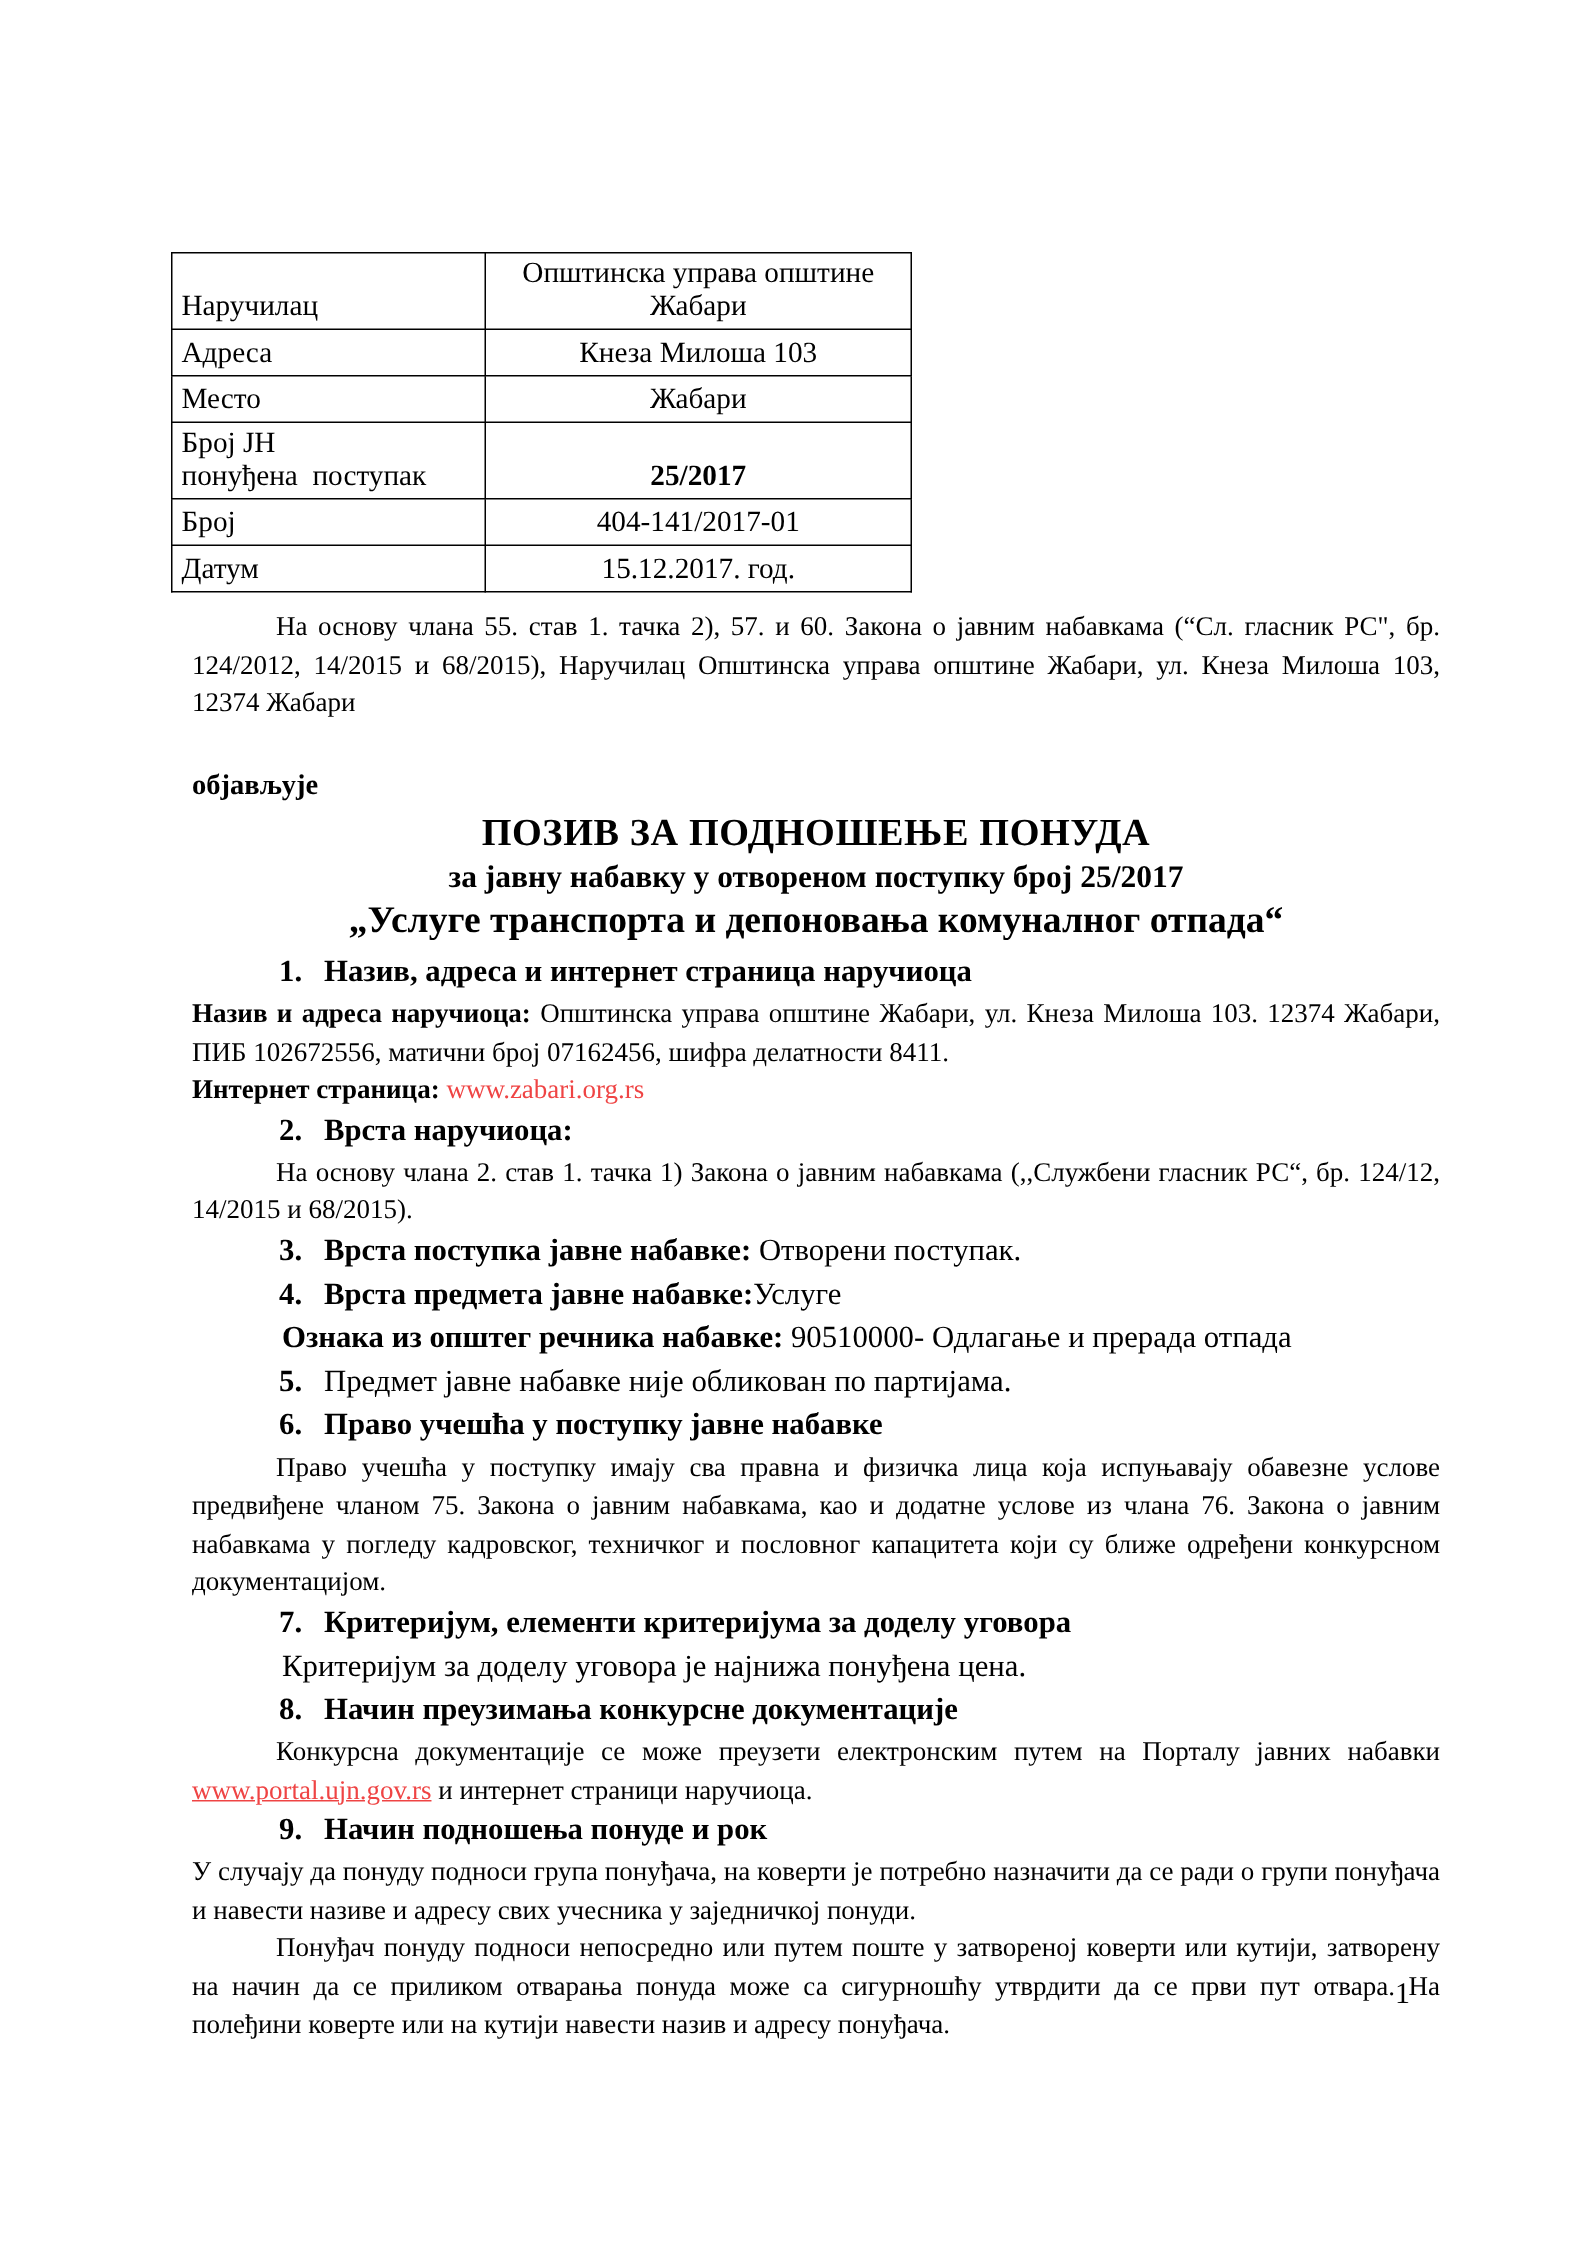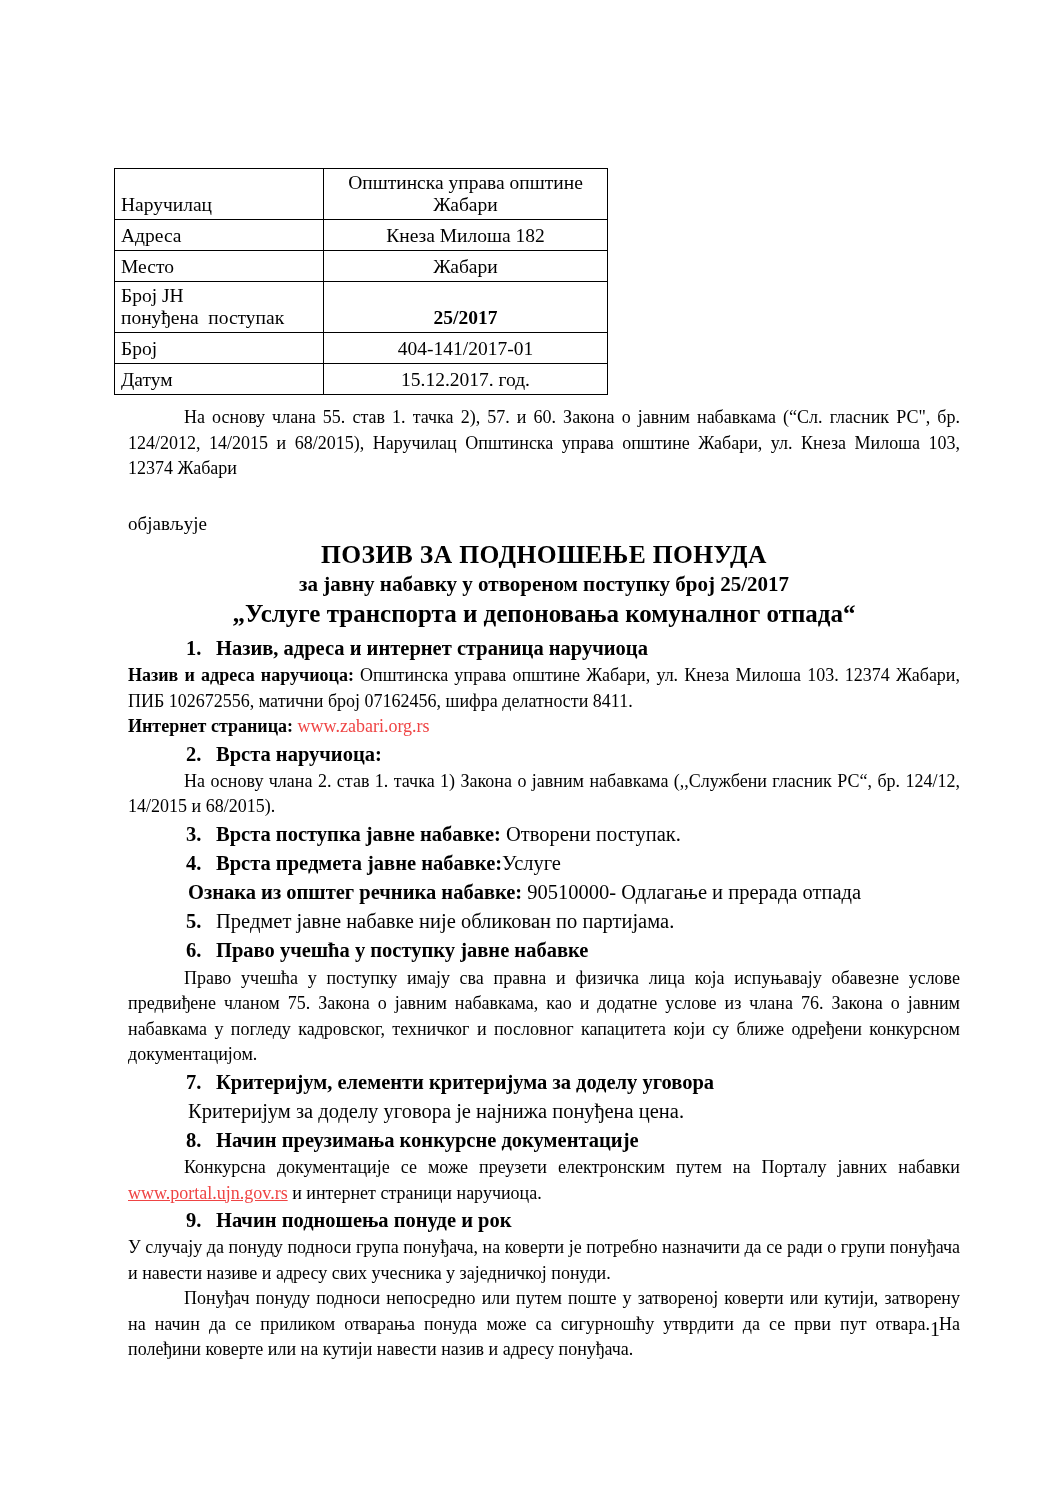--- a/index.html
+++ b/index.html
@@ -95,21 +95,21 @@
   .title-sub2 {
     font-size: 25px;
     font-weight: bold;
     line-height: 1.3;
   }
 
   .publishes {
     position: absolute;
     left: 128px;
     font-size: 19px;
-    font-weight: normal;
+    font-weight: bold;
   }
 
   
   .num-item {
     position: relative;
     padding-left: 88px;
     font-size: 20.5px;
     line-height: 1.42;
     margin: 0;
     text-align: left;
@@ -141,21 +141,21 @@
 
   <table class="info-table">
     <tbody>
       <tr class="tall">
         <td class="label two-line">Наручилац</td>
         <td class="value two-line">Општинска управа општине
 Жабари</td>
       </tr>
       <tr class="short">
         <td class="label">Адреса</td>
-        <td class="value">Кнеза Милоша 182</td>
+        <td class="value">Кнеза Милоша 103</td>
       </tr>
       <tr class="short">
         <td class="label">Место</td>
         <td class="value">Жабари</td>
       </tr>
       <tr class="tall">
         <td class="label two-line">Број ЈН
 понуђена  поступак</td>
         <td class="value bold">25/2017</td>
       </tr>

